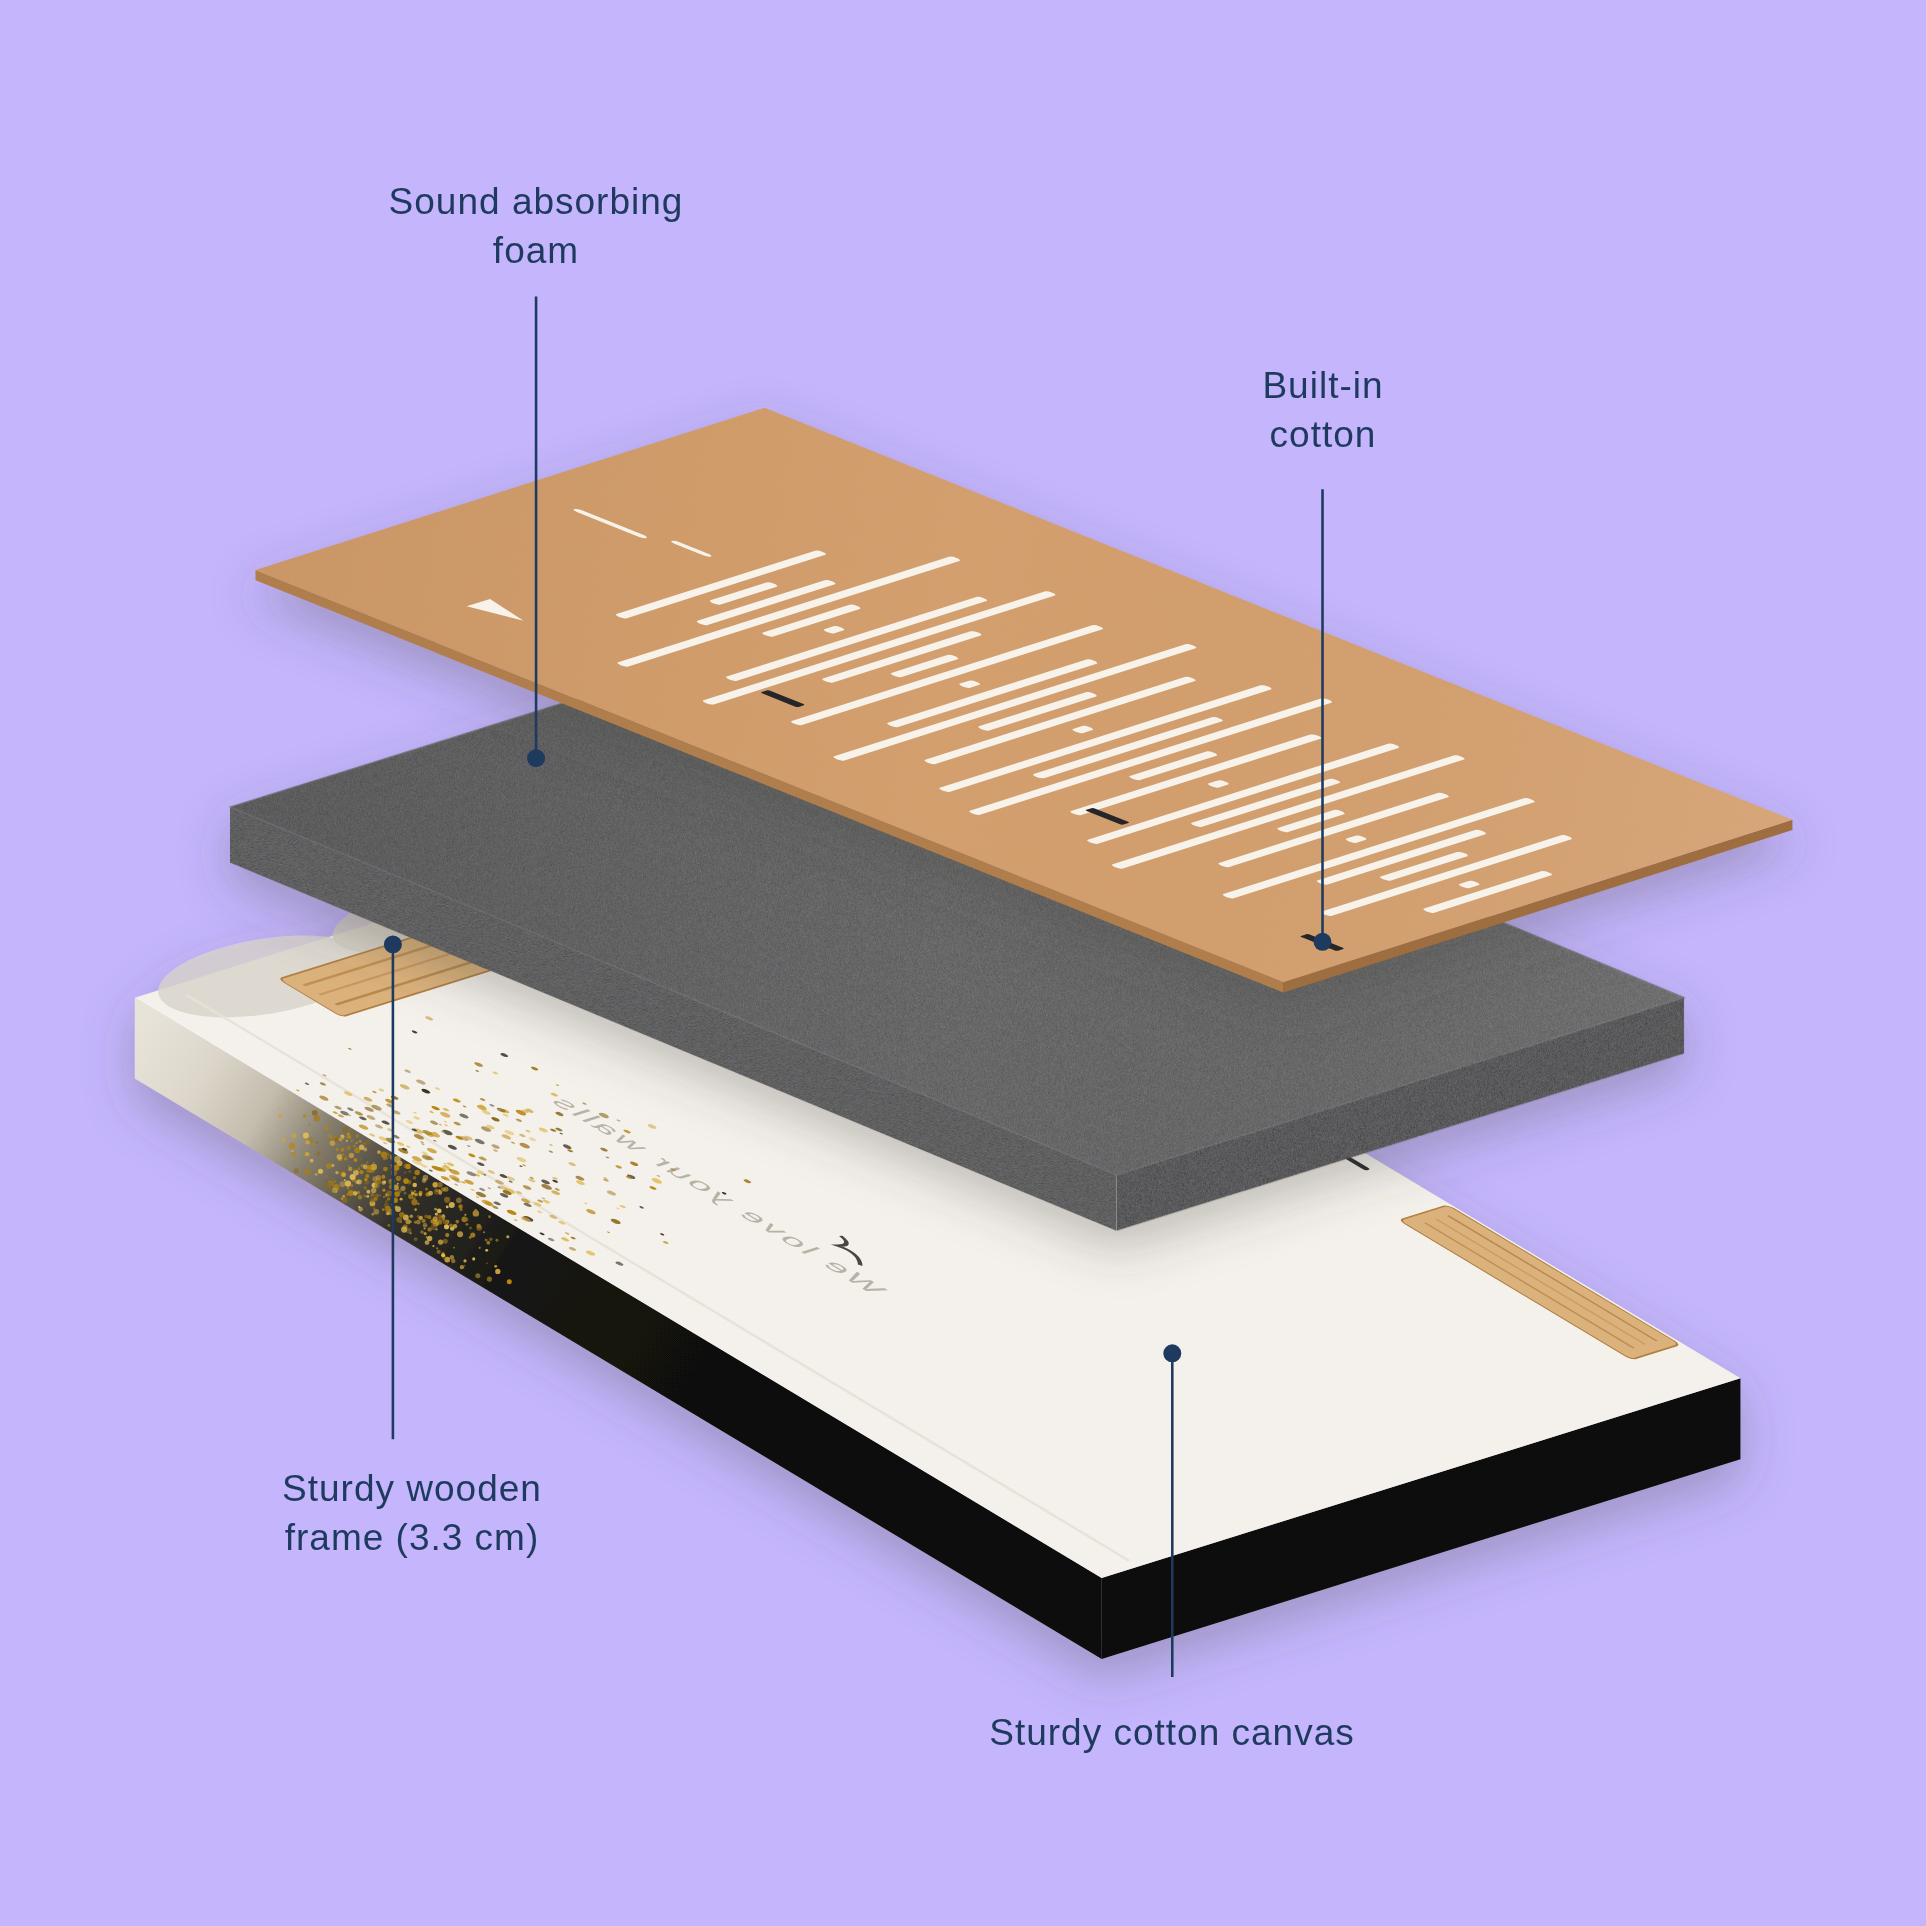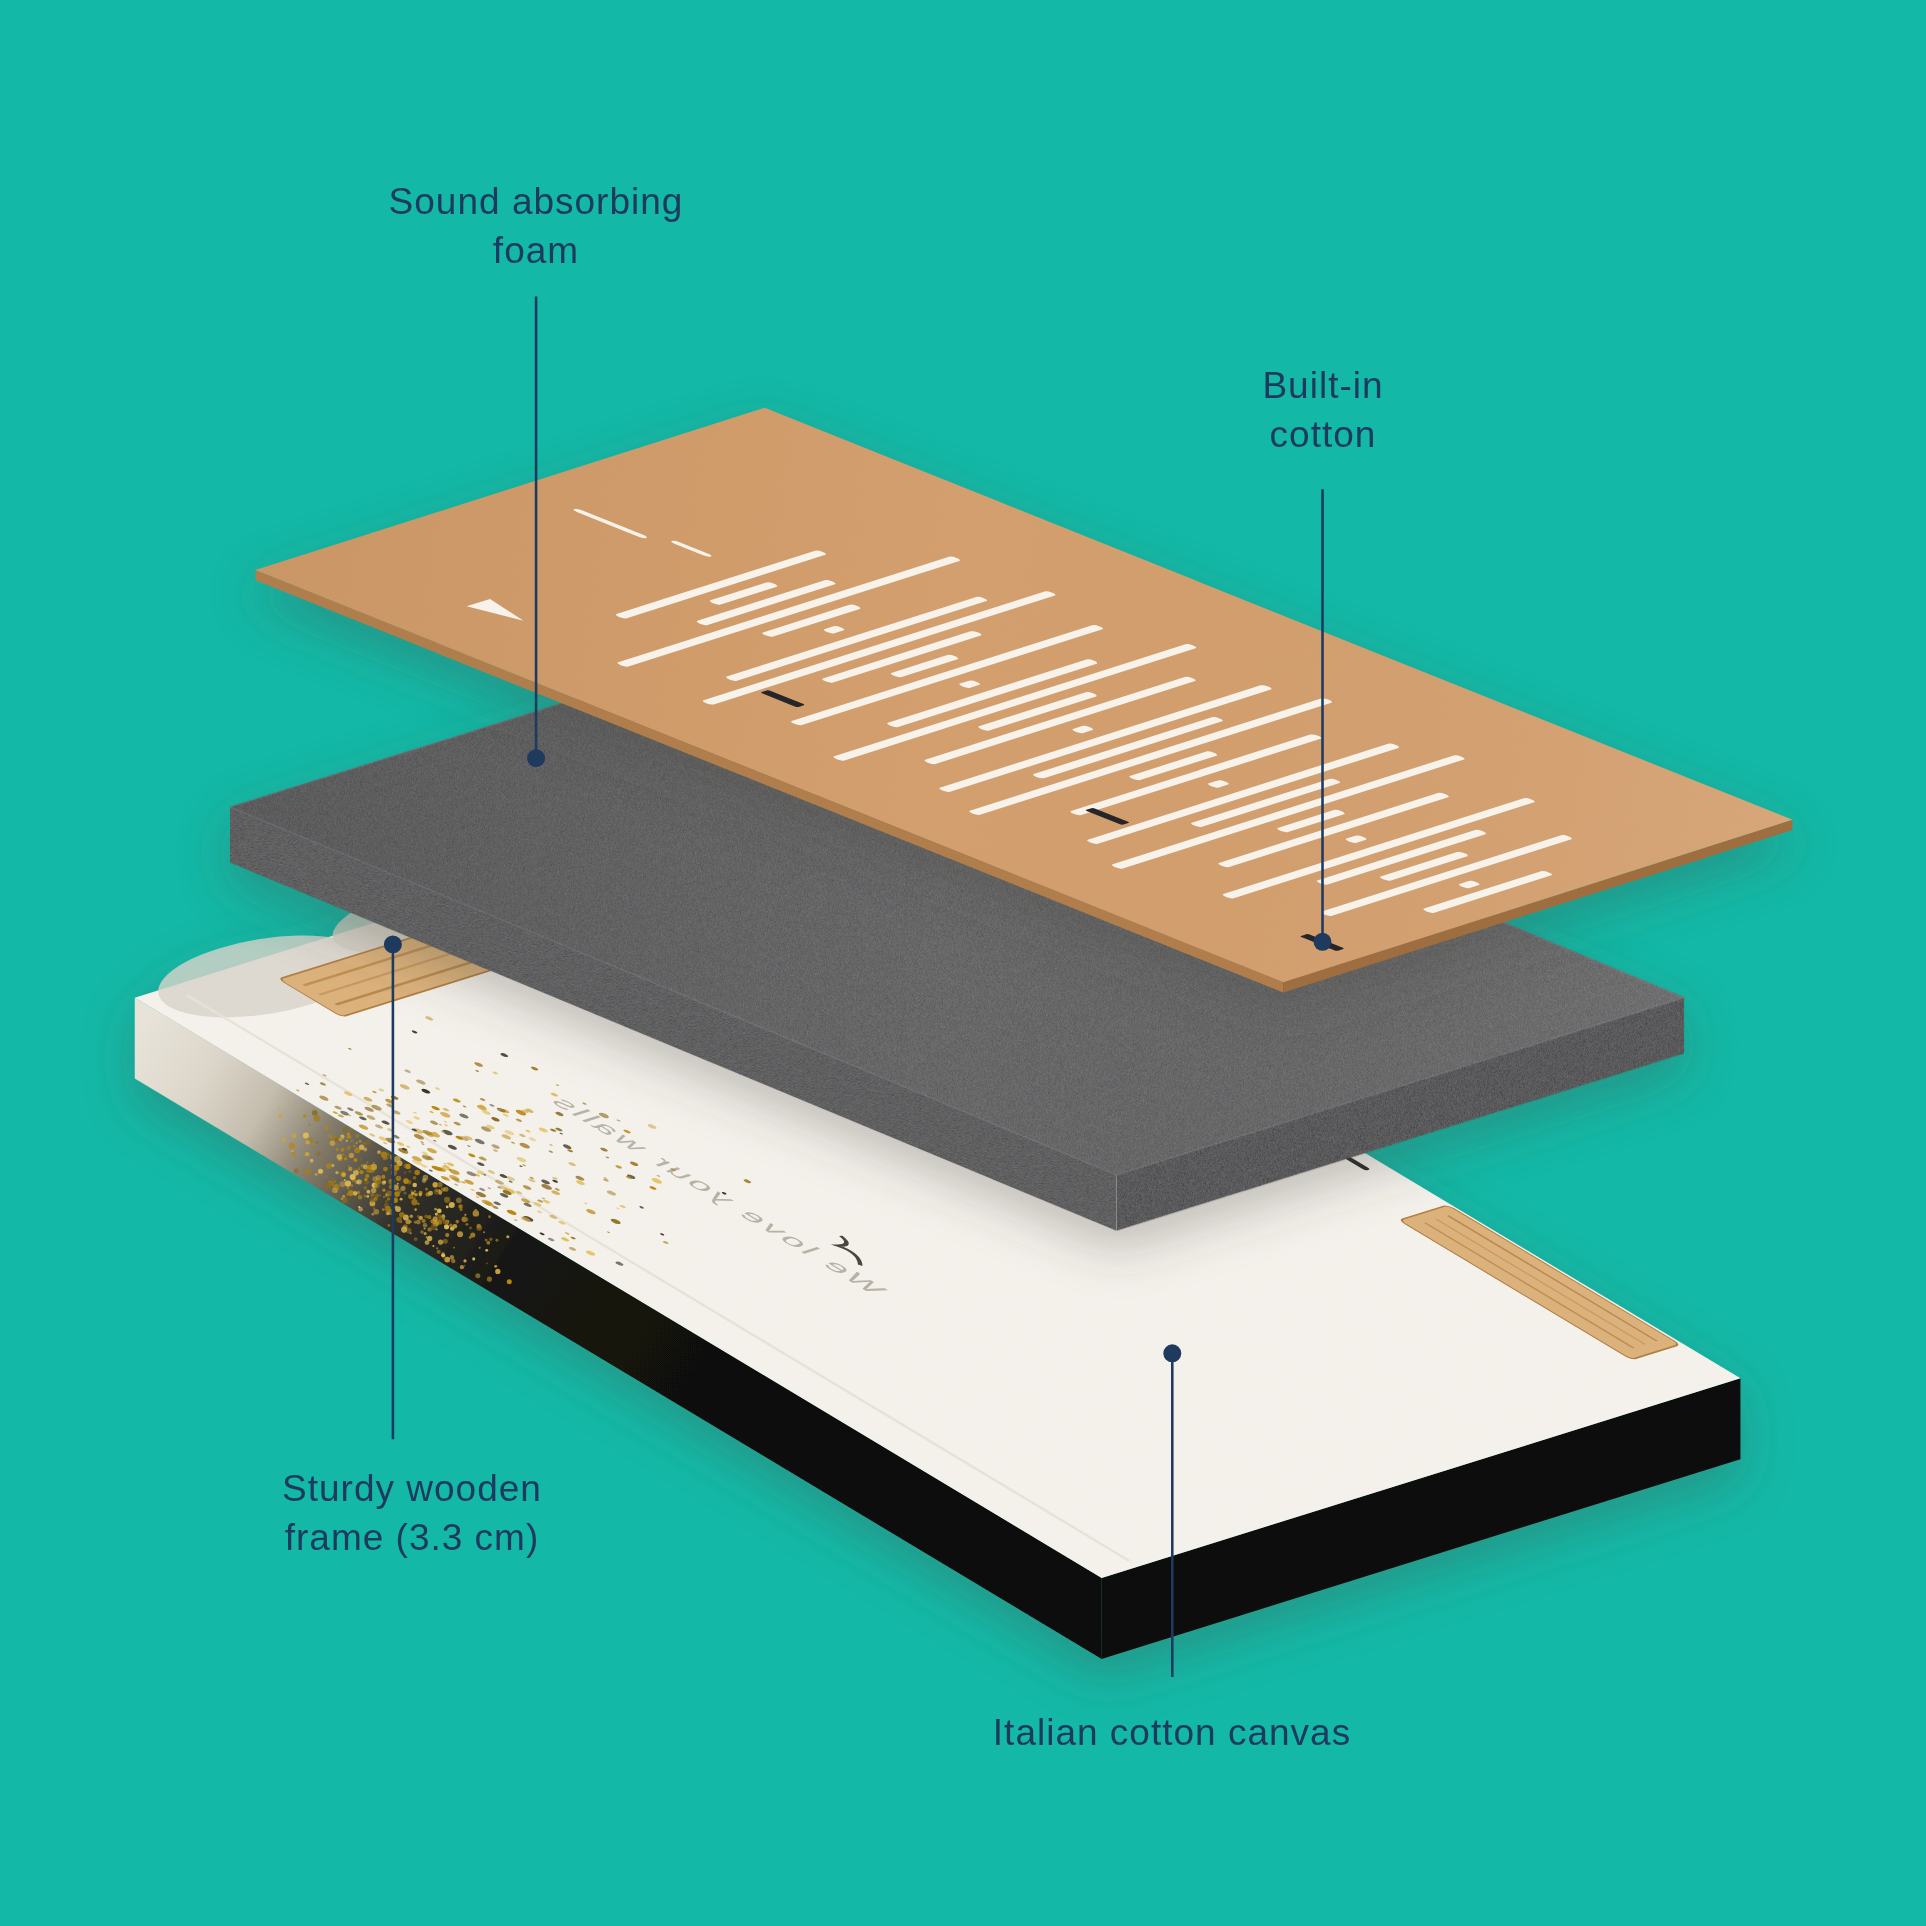--- a/index.html
+++ b/index.html
@@ -1,16 +1,16 @@
 <!DOCTYPE html>
 <html style="font-size:10.3px"><head>
 <meta charset="utf-8">
 <style>
   html,body{margin:0;padding:0;background:#f7f6f3;}
-  .stage{position:relative;width:1926px;height:1926px;background:#14b8a6;overflow:hidden;
+  .stage{position:relative;width:1926px;height:1926px;background:#c4b5fd;overflow:hidden;
          font-family:"Liberation Sans",sans-serif;}
   .scene{position:absolute;left:0;top:0;}
   .label{position:absolute;transform:translateX(-50%);text-align:center;color:#1e3a5e;
          font-size:37px;line-height:1.32;letter-spacing:1px;font-weight:400;white-space:nowrap;}
   .label span{display:block;}
   .leader{stroke:#1e3a5e;stroke-width:4;}
   .dot{fill:#1e3a5e;}
 </style>
 </head>
 <body>
@@ -758,17 +758,17 @@
 </div>
 <div class="label" style="left:1323px;top:362px">
   <span>Built-in</span>
   <span>cotton</span>
 </div>
 <div class="label" style="left:412px;top:1465px">
   <span>Sturdy wooden</span>
   <span>frame (3.3 cm)</span>
 </div>
 <div class="label" style="left:1172px;top:1709px">
-  <span>Italian cotton canvas</span>
+  <span>Sturdy cotton canvas</span>
 </div>
 
 </div>
 
 
 </body></html>

